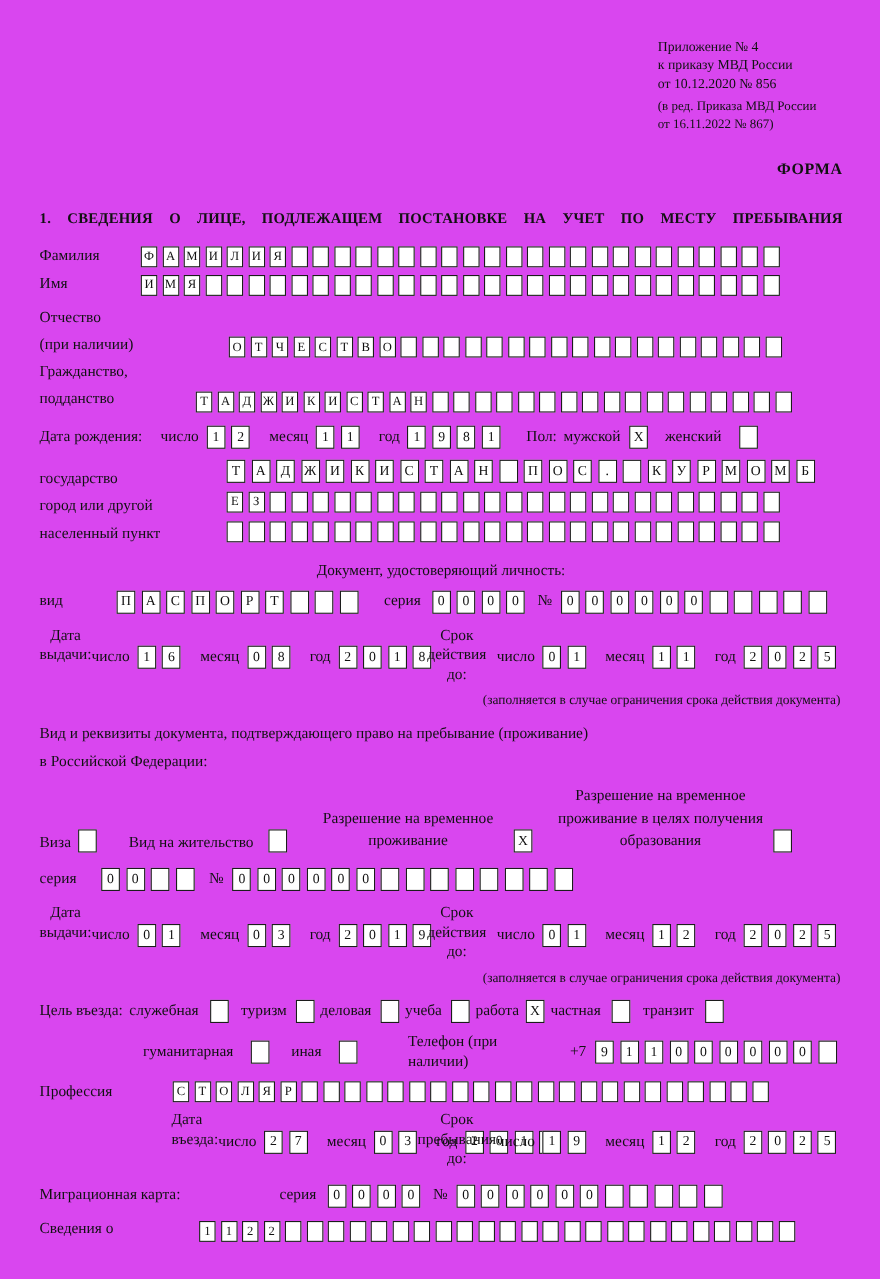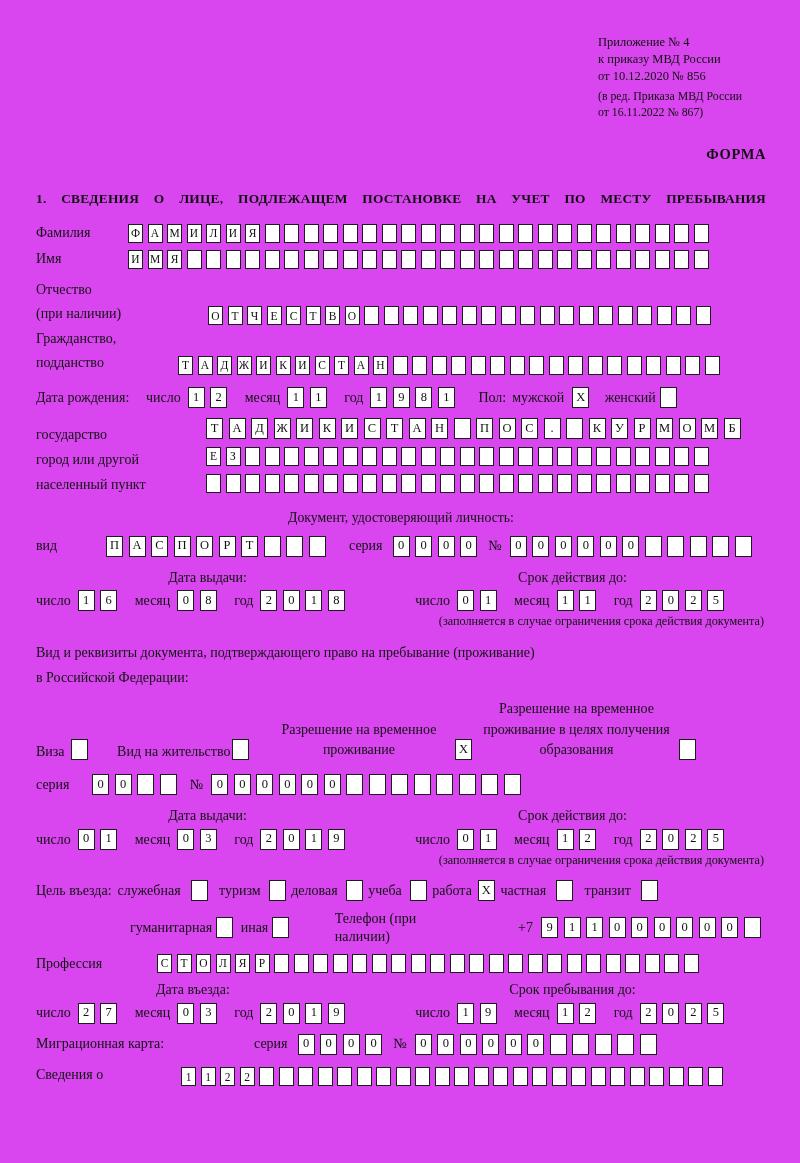--- a/index.html
+++ b/index.html
@@ -16,33 +16,33 @@
   .row.top{align-items:flex-end}
   .lbl{flex:0 0 auto}
   .l2{line-height:1.7}
   .cells{display:inline-flex;flex-wrap:nowrap;flex:0 0 auto}
   .cell{width:15px;height:19px;border:1.6px solid #1c1c1c;margin-right:4.5px;display:inline-flex;align-items:center;justify-content:center;font-size:11.5px;flex:0 0 auto;background:#fff}
   .big .cell{width:17px;height:21px;margin-right:5.5px;font-size:12.5px}
   .dg{display:inline-flex;align-items:center}
   .dg .dlbl{margin:0 7px 0 12px}
   .dg .dlbl.first{margin-left:0}
   .daterow{display:flex;margin-top:12px}
-  .datecol{display:flex;flex-direction:column}
+  .datecol{display:flex;}
   .datecol.left{width:47%}
   .datecol.right{width:53%}
   .datehead{text-align:center;margin-bottom:4px}
   .datenote{font-size:12.2px;text-align:right;margin-top:3px;padding-right:2px}
   .doch{text-align:center;font-weight:normal;font-size:13.8px;margin-top:12px}
   .intro{margin-top:12px;line-height:1.75}
   .optlbl{flex:0 0 auto}
   .ctr{text-align:center;line-height:1.45}
   .w172{width:172px}
   .w190{width:190px}
-  .gap6{margin-left:6px}.gap8{margin-left:8px}.gap10{margin-left:10px}.gap12{margin-left:4px}
-  .gap14{margin-left:2px}.gap18{margin-left:18px}.gap24{margin-left:24px}.gap40{margin-left:40px}
+  .gap6{margin-left:6px}.gap8{margin-left:8px}.gap10{margin-left:10px}.gap12{margin-left:16px}
+  .gap14{margin-left:14px}.gap18{margin-left:18px}.gap24{margin-left:24px}.gap40{margin-left:40px}
   .mt2{margin-top:2px}.mt9{margin-top:9px}.mt10{margin-top:10px}.mt12{margin-top:12px}.mt14{margin-top:14px}.mt16{margin-top:16px}
 </style>
 </head>
 <body>
 
 <div class="page">
 
   <div class="hdr">
     <div>Приложение № 4</div>
     <div>к приказу МВД России</div>

